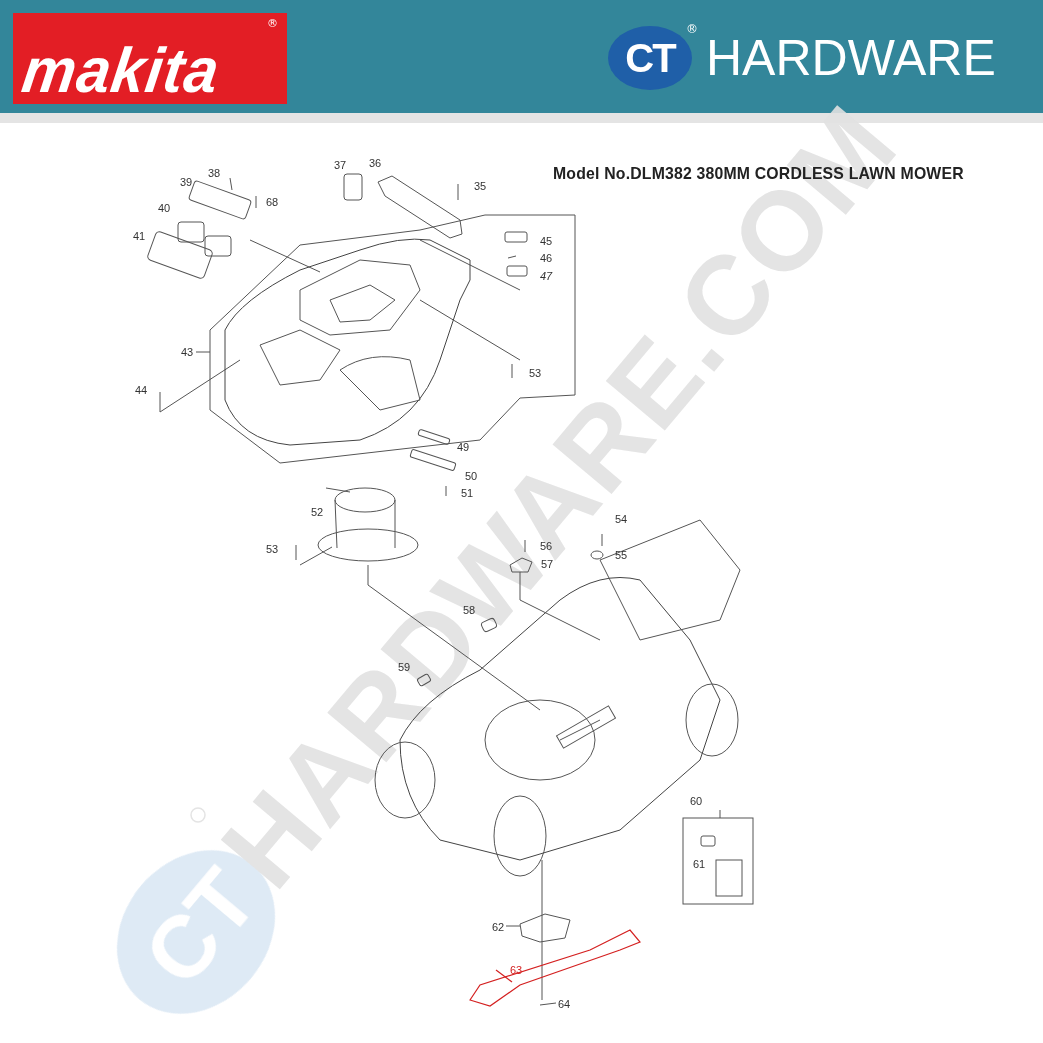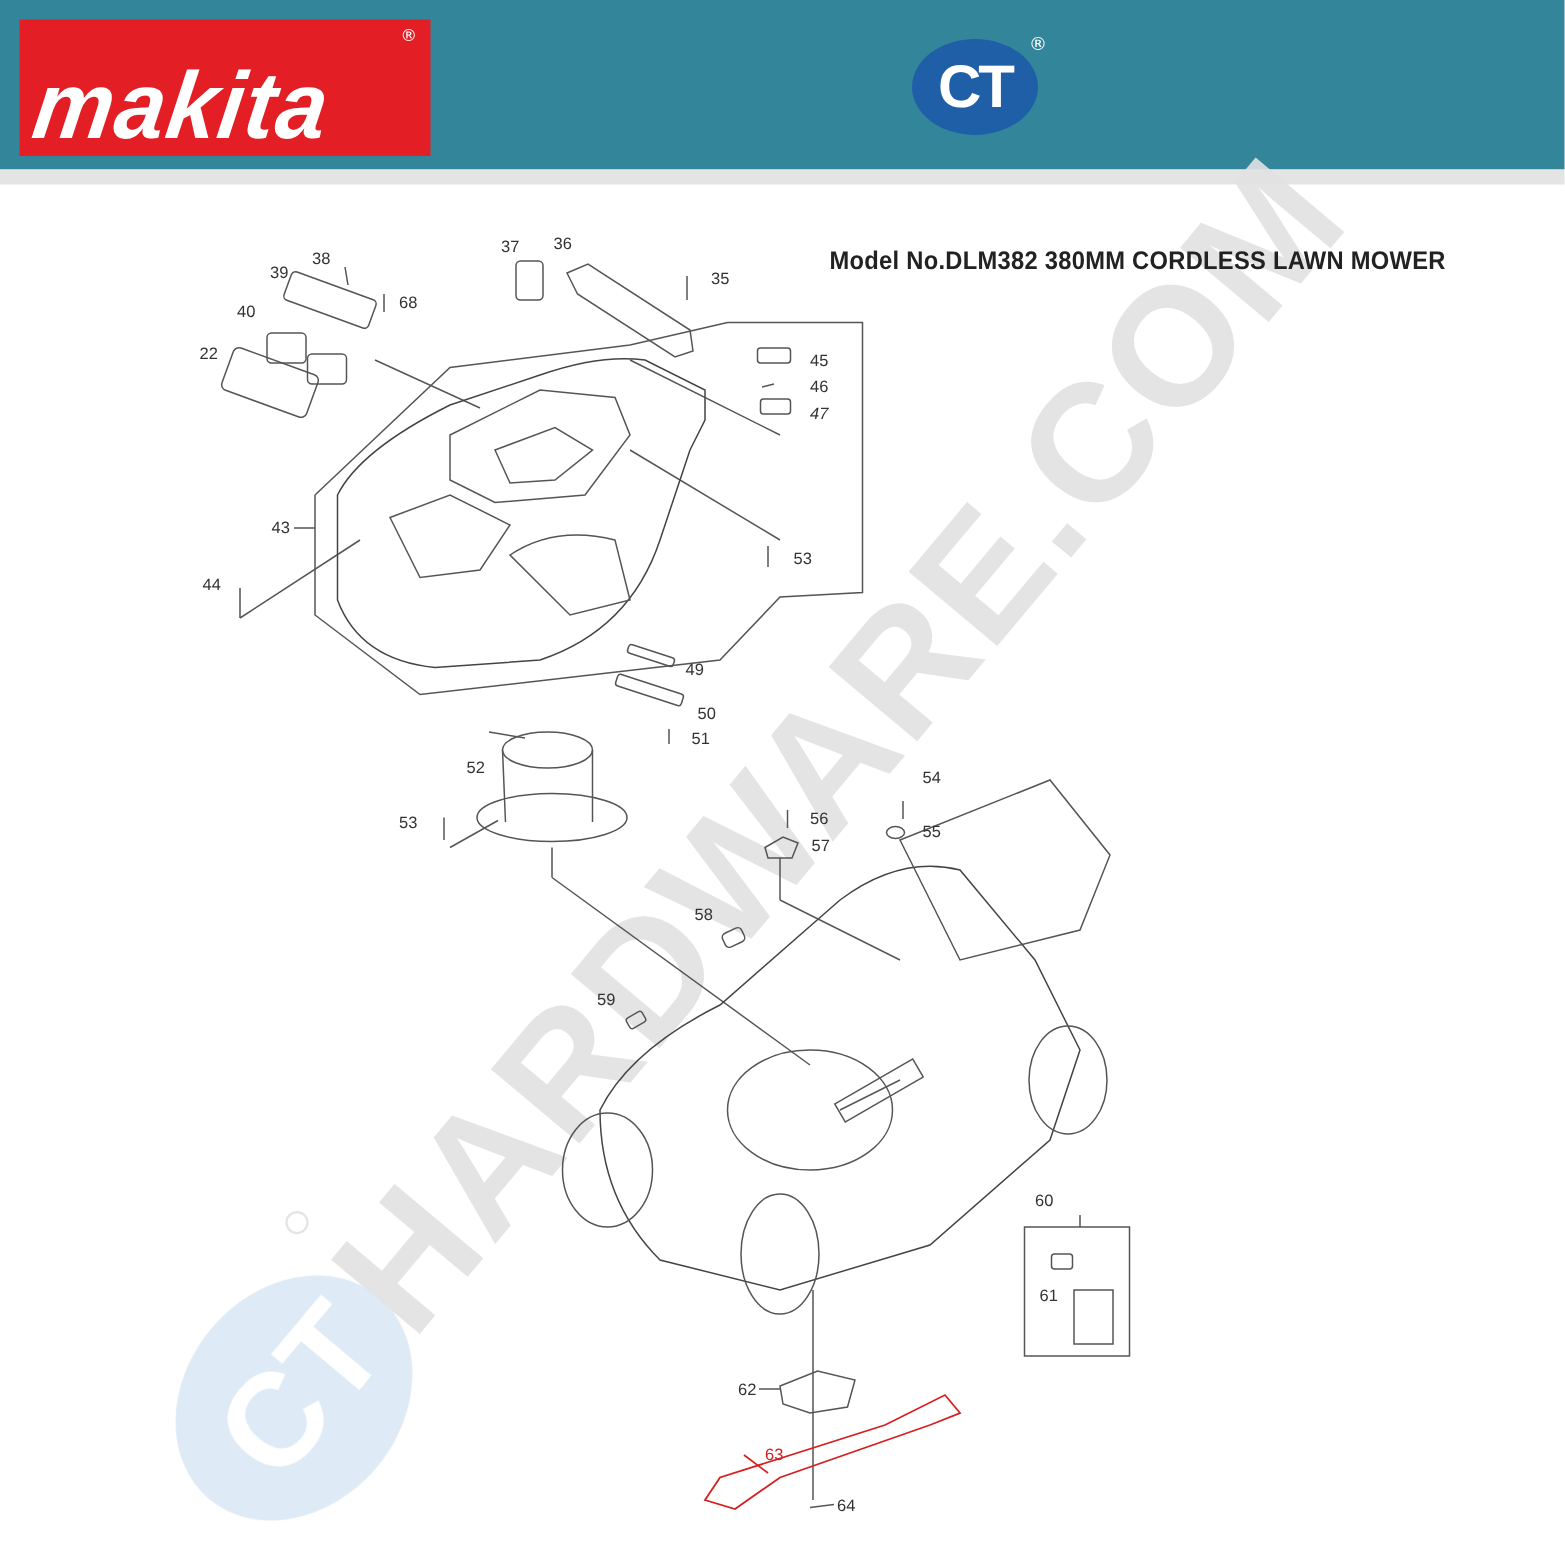--- a/index.html
+++ b/index.html
@@ -22,20 +22,21 @@
 <body>
 
 <div class="header">
   <div class="makita-logo">
     <div class="makita-text">makita</div>
     <div class="reg" style="left:254px;top:4px;">®</div>
   </div>
   <div class="ct-logo">
     <div class="ct-badge">CT</div>
     <div class="reg" style="left:78px;top:-4px;font-size:12px;">®</div>
+    <div class="ct-word">HARDWARE</div>
   </div>
 </div>
 <div class="header-strip"></div>
 
 <svg class="watermark" viewBox="0 0 1043 1043">
   <g opacity="0.9">
     <g transform="translate(196,932) rotate(-50)">
       <ellipse cx="0" cy="0" rx="88" ry="72" fill="#dbe8f4"></ellipse>
       <text x="-52" y="30" font-family="Liberation Sans, sans-serif" font-weight="bold" font-size="88" fill="#fff">CT</text>
     </g>
@@ -129,21 +130,21 @@
 
 <div class="model-title">Model No.DLM382 380MM CORDLESS LAWN MOWER</div>
 
 <div id="labels">
     <div class="lbl" style="left: 474px; top: 180px;">35</div>
     <div class="lbl" style="left: 369px; top: 157px;">36</div>
     <div class="lbl" style="left: 334px; top: 159px;">37</div>
     <div class="lbl" style="left: 208px; top: 167px;">38</div>
     <div class="lbl" style="left: 180px; top: 176px;">39</div>
     <div class="lbl" style="left: 158px; top: 202px;">40</div>
-    <div class="lbl" style="left: 133px; top: 230px;">22</div>
+    <div class="lbl" style="left: 133px; top: 230px;">41</div>
     <div class="lbl" style="left: 266px; top: 196px;">68</div>
     <div class="lbl" style="left: 181px; top: 346px;">43</div>
     <div class="lbl" style="left: 135px; top: 384px;">44</div>
     <div class="lbl" style="left: 540px; top: 235px;">45</div>
     <div class="lbl" style="left: 540px; top: 252px;">46</div>
     <div class="lbl" style="left: 540px; top: 270px; font-style: italic;">47</div>
     <div class="lbl" style="left: 529px; top: 367px;">53</div>
     <div class="lbl" style="left: 457px; top: 441px;">49</div>
     <div class="lbl" style="left: 465px; top: 470px;">50</div>
     <div class="lbl" style="left: 461px; top: 487px;">51</div>

